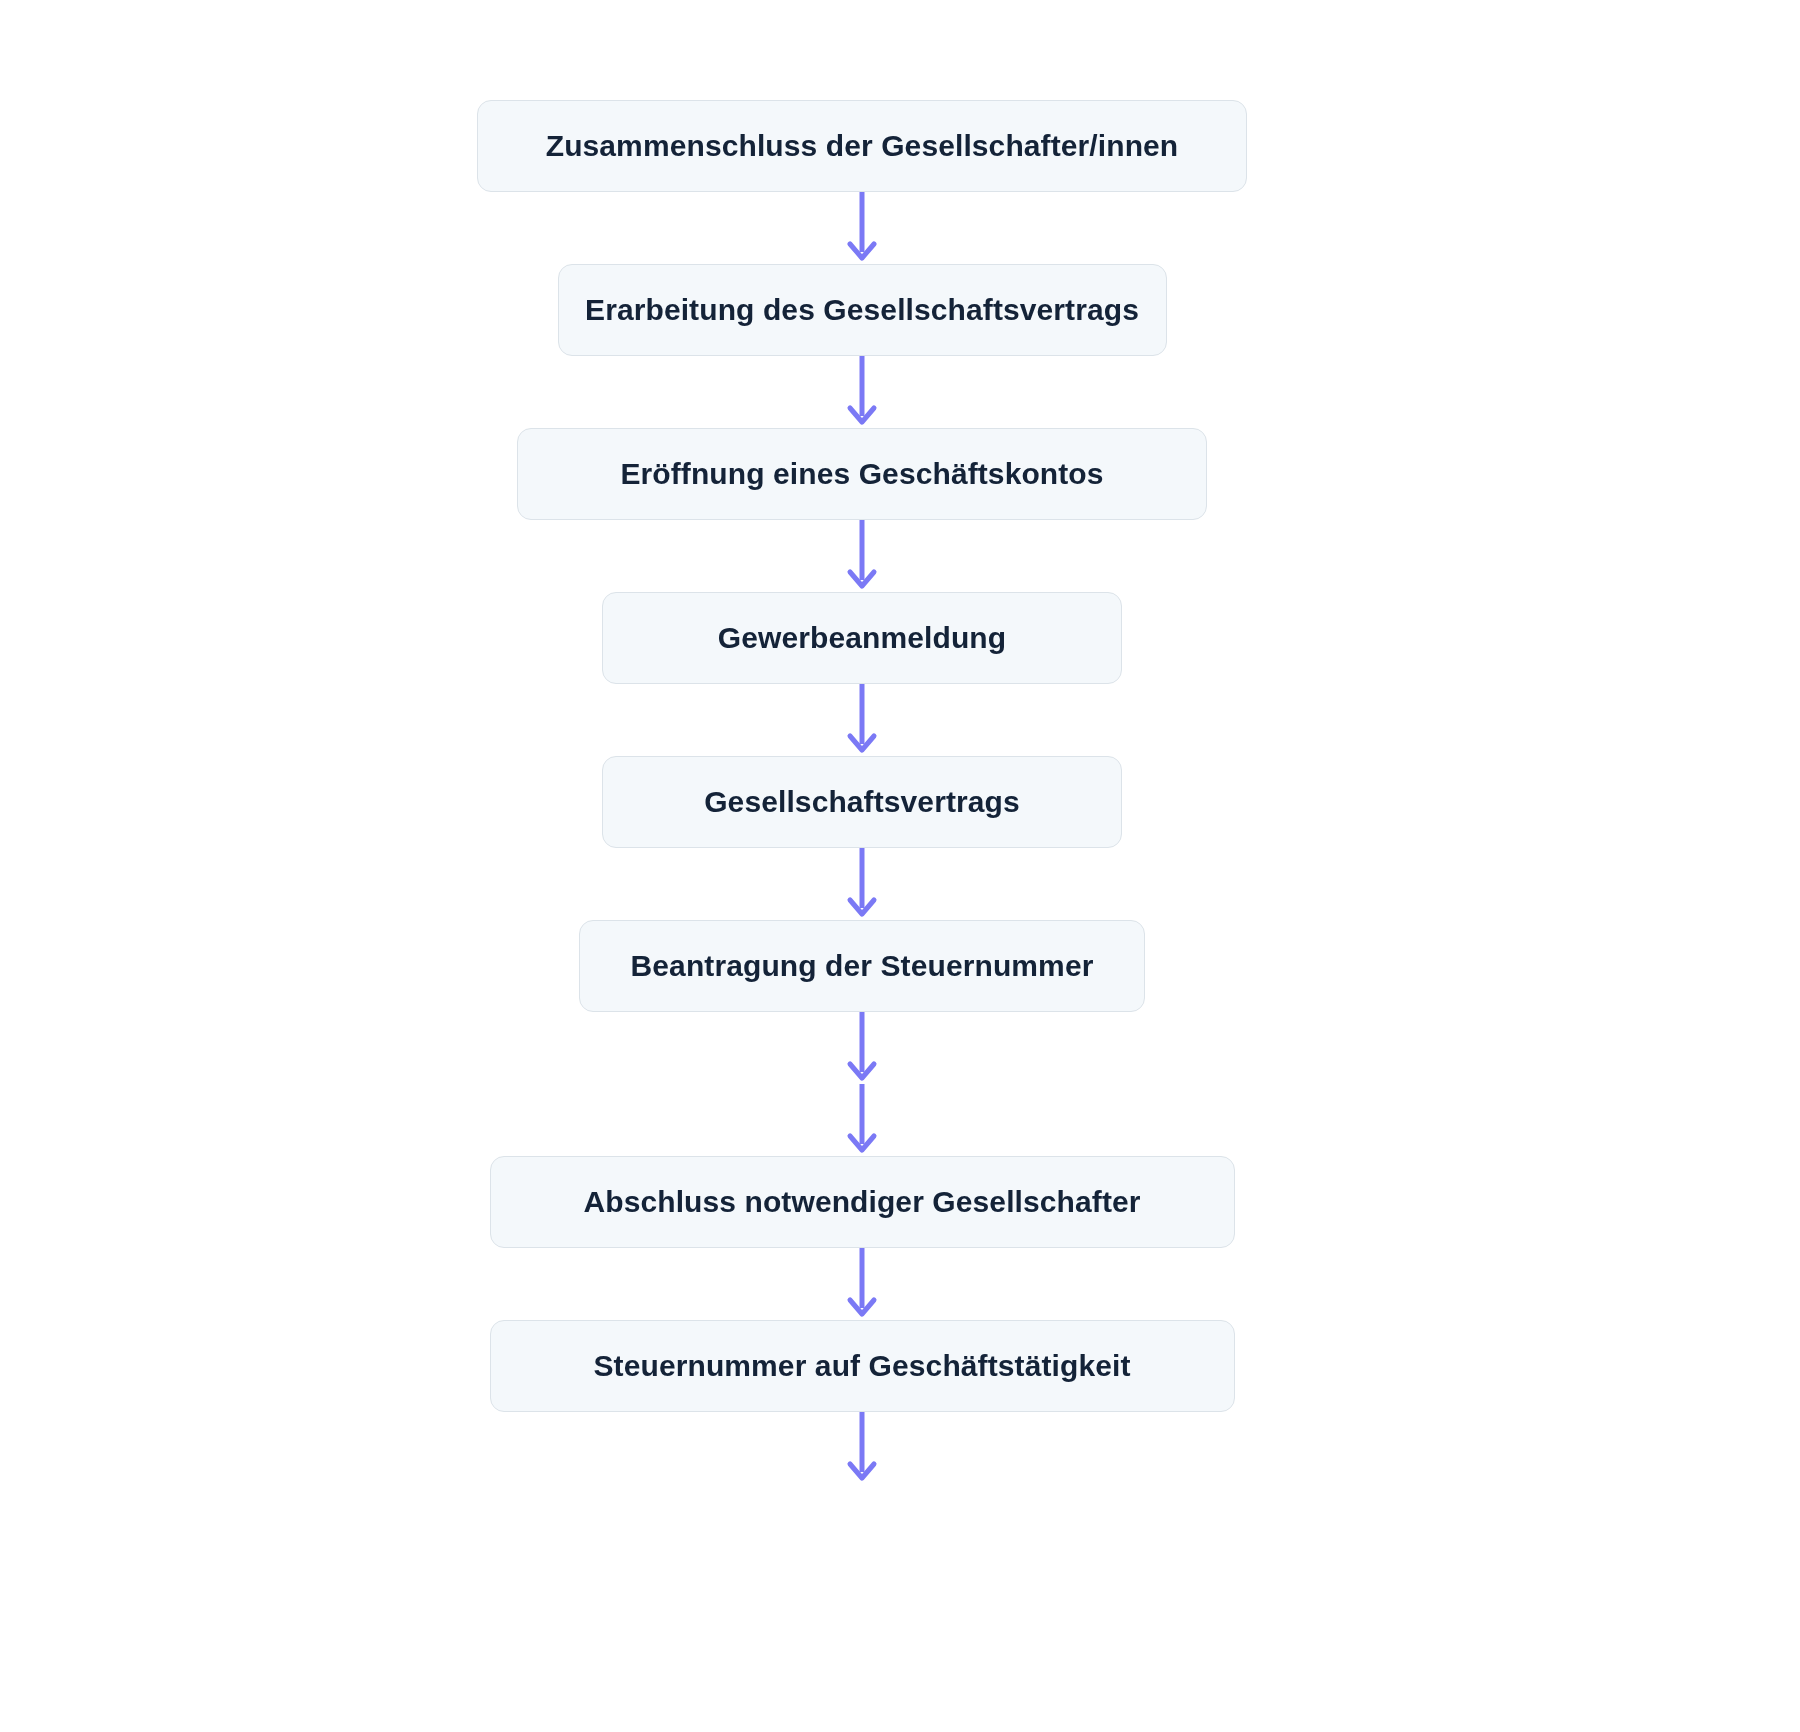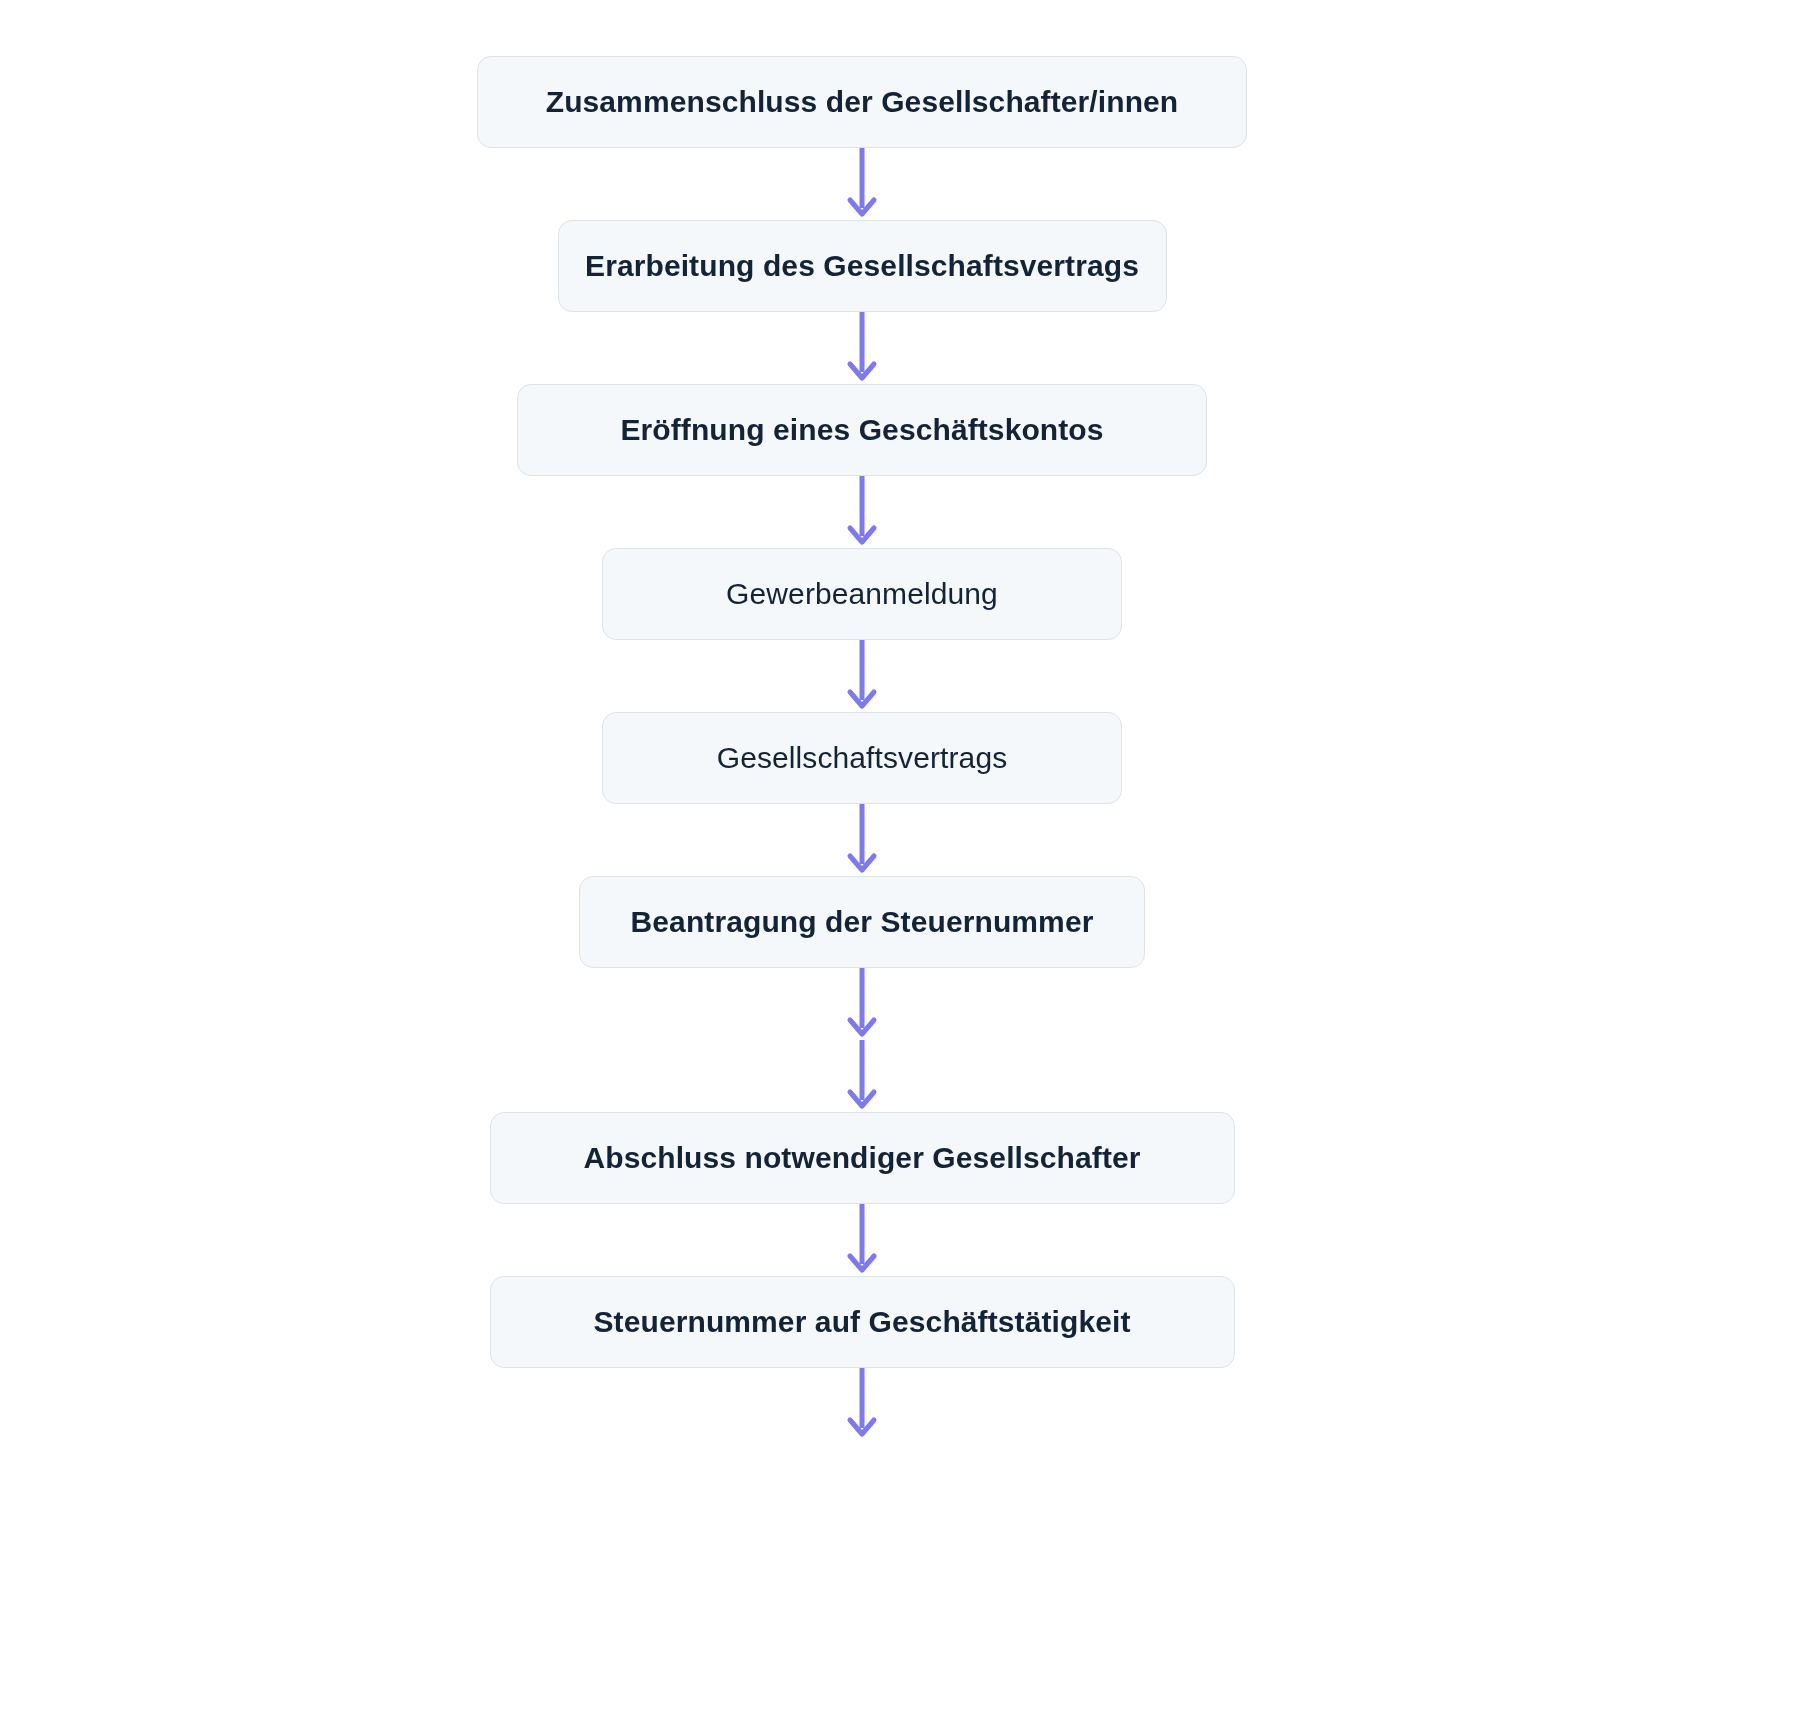--- a/index.html
+++ b/index.html
@@ -16,21 +16,21 @@
 
   #flowchart {
     position: relative;
     width: 1800px;
     height: 1732px;
     background: #ffffff;
     display: flex;
     flex-direction: column;
     align-items: center;
     box-sizing: border-box;
-    padding-top: 56px;
+    padding-top: 100px;
   }
 
   
   .axis {
     position: relative;
     left: -38px;
     display: flex;
     flex-direction: column;
     align-items: center;
   }
@@ -46,21 +46,21 @@
     justify-content: center;
     padding: 0 34px;
     color: #142338;
     font-size: 30px;
     font-weight: 700;
     letter-spacing: 0.1px;
     white-space: nowrap;
   }
 
   .node.regular {
-    font-weight: 400;
+    font-weight: 700;
   }
 
   
   .connector {
     width: 40px;
     height: 72px;
     position: relative;
     display: flex;
     justify-content: center;
   }

